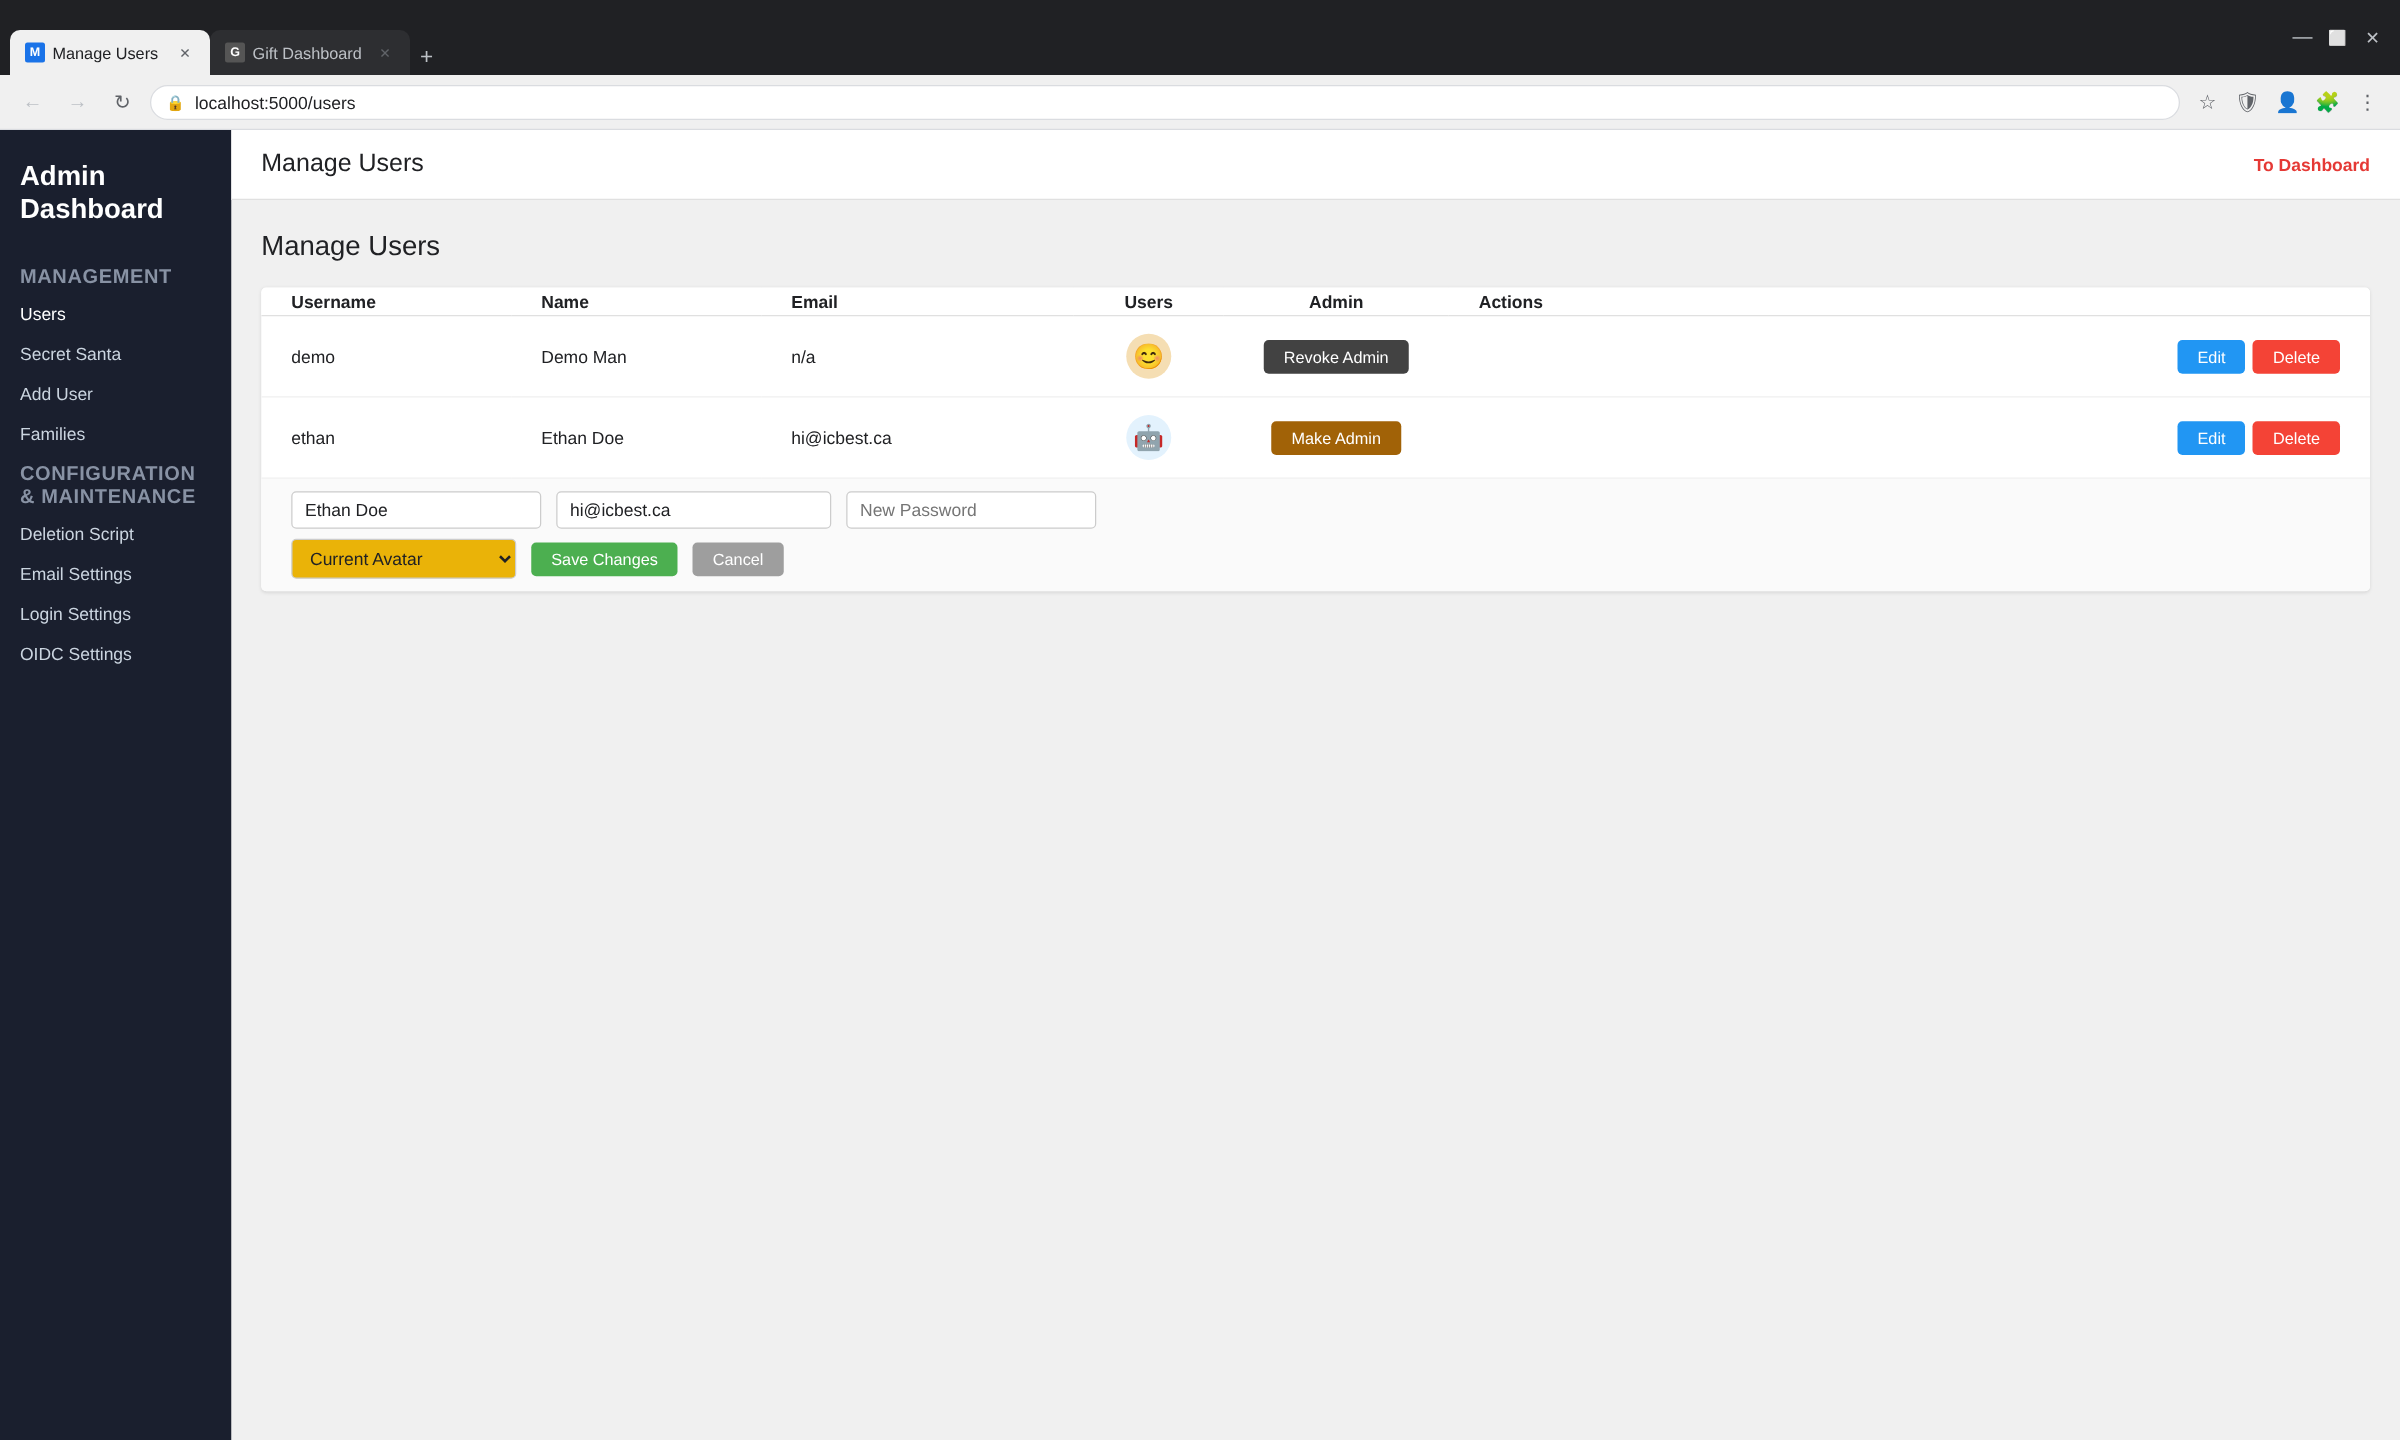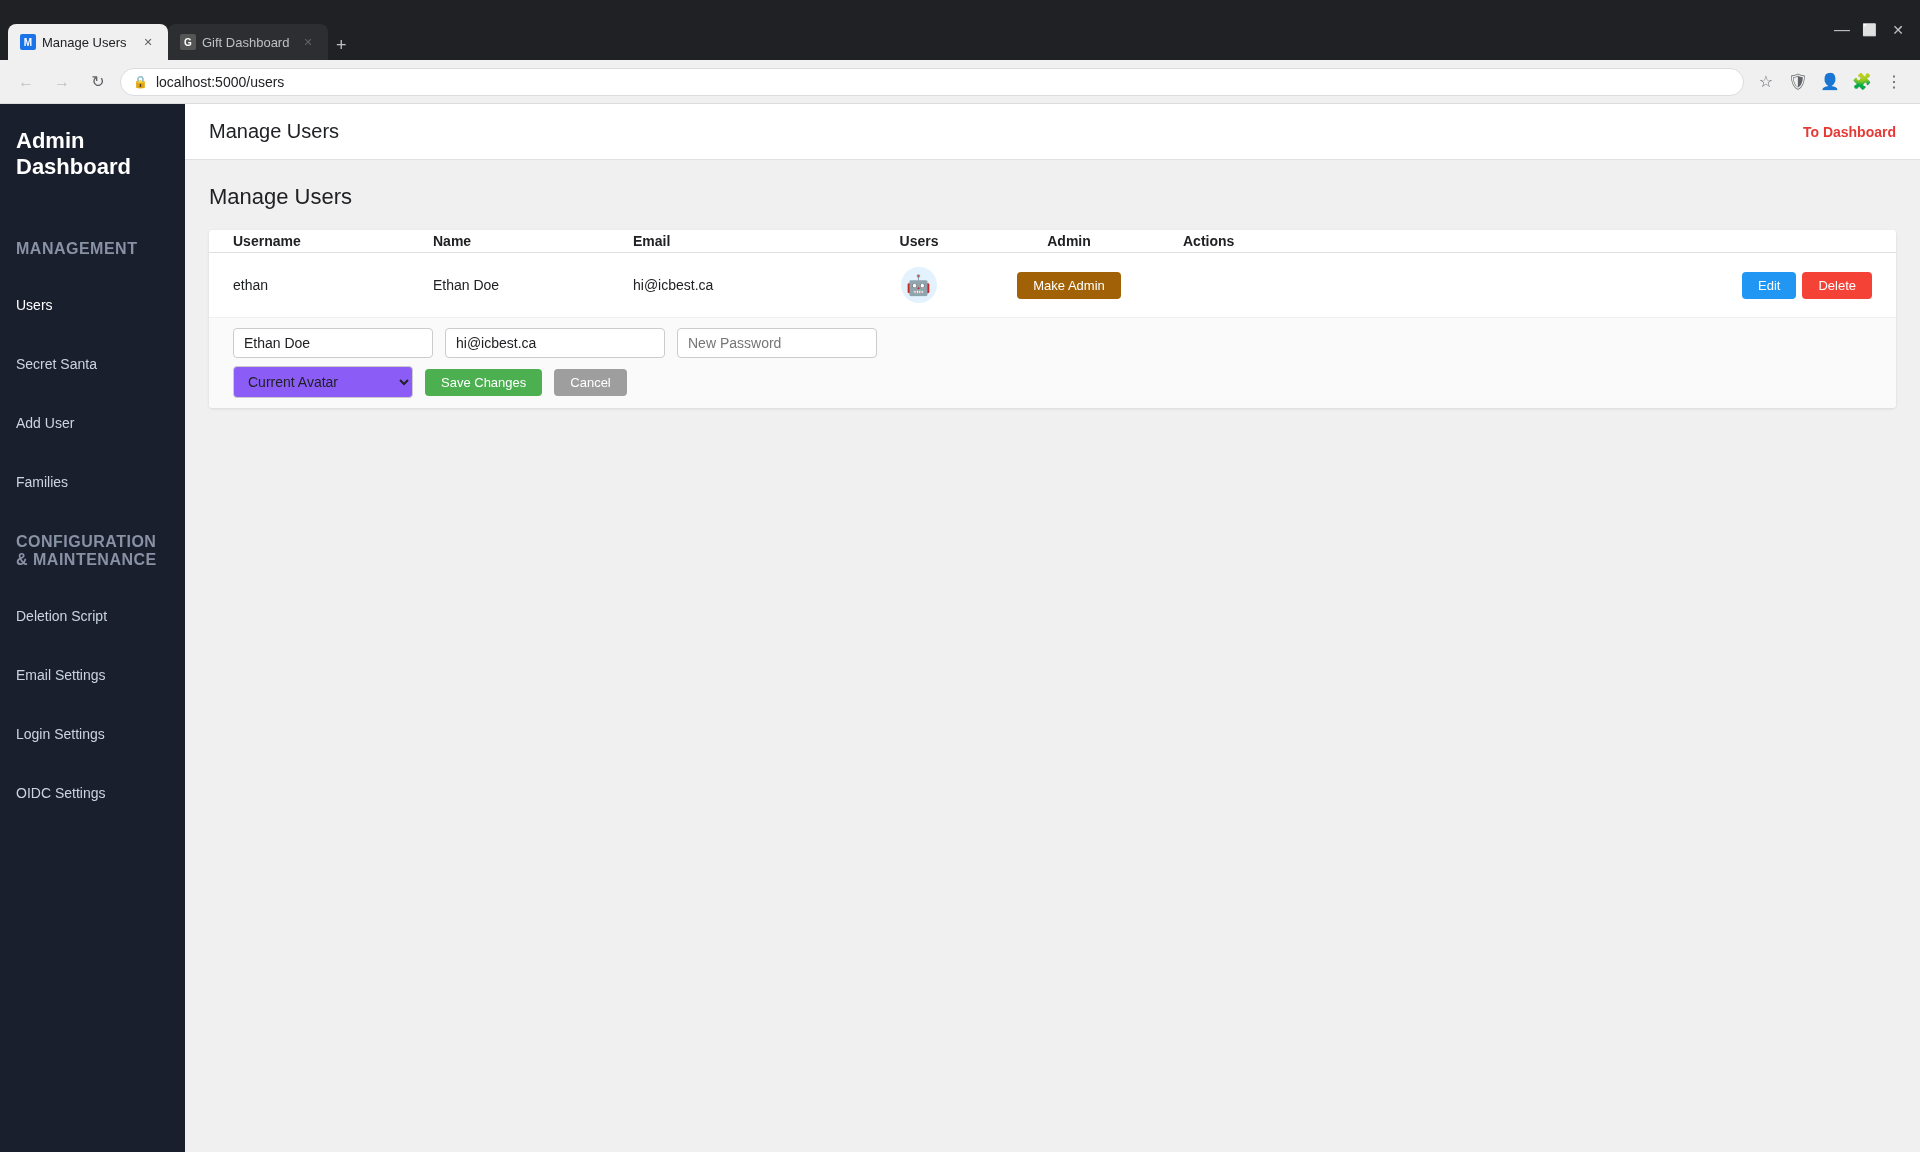--- a/index.html
+++ b/index.html
@@ -21,21 +21,21 @@
     .nav-btn { width: 28px; height: 28px; display: flex; align-items: center; justify-content: center; border-radius: 50%; border: none; background: none; cursor: pointer; color: #606368; font-size: 16px; }
     .nav-btn.disabled { color: #bdc1c6; cursor: default; }
     .address-bar { flex: 1; height: 28px; background: white; border-radius: 14px; display: flex; align-items: center; padding: 0 12px; gap: 8px; font-size: 14px; color: #202124; border: 1px solid #dadce0; }
     .address-icon { color: #606368; font-size: 12px; }
     .nav-actions { display: flex; gap: 4px; }
 
     
     .app { display: flex; flex: 1; }
 
     
-    .sidebar { width: 185px; background: #1a1f2e; color: white; display: flex; flex-direction: column; padding: 16px 0; flex-shrink: 0; gap: 27px; }
+    .sidebar { width: 185px; background: #1a1f2e; color: white; display: flex; flex-direction: column; padding: 16px 0; flex-shrink: 0; }
     .sidebar-title { font-size: 22px; font-weight: 700; padding: 8px 16px 24px; color: white; line-height: 1.2; }
     .sidebar-section-label { font-size: 16px; font-weight: 600; color: #8892a4; padding: 8px 16px 4px; letter-spacing: 0.5px; }
     .sidebar-item { padding: 8px 16px; font-size: 14px; color: #cbd5e0; cursor: pointer; }
     .sidebar-item.active { color: white; }
 
     
     .main { flex: 1; display: flex; flex-direction: column; overflow: hidden; }
     .page-header { background: white; padding: 16px 24px; border-bottom: 1px solid #e0e0e0; display: flex; align-items: center; justify-content: space-between; }
     .page-header-title { font-size: 20px; font-weight: 400; color: #202124; }
     .to-dashboard-link { color: #e53935; font-size: 14px; cursor: pointer; text-decoration: none; font-weight: bold; }
@@ -75,21 +75,21 @@
 
     .actions-cell { display: flex; gap: 6px; justify-content: flex-end; }
 
     
     .edit-row td { padding: 10px 24px; background: #fafafa; }
     .edit-fields { display: flex; gap: 12px; align-items: center; }
     .edit-input { padding: 6px 10px; border: 1px solid #ccc; border-radius: 4px; font-size: 14px; color: #202124; }
     .edit-input.name-input { width: 200px; }
     .edit-input.email-input { width: 220px; }
     .edit-input.password-input { width: 200px; color: #9e9e9e; }
-    .edit-select { padding: 6px 28px 6px 10px; border: 1px solid #ccc; border-radius: 4px; font-size: 14px; color: #202124; background: #8b5cf6; appearance: auto; width: 180px; }
+    .edit-select { padding: 6px 28px 6px 10px; border: 1px solid #ccc; border-radius: 4px; font-size: 14px; color: #202124; background: #eab308; appearance: auto; width: 180px; }
     .edit-actions-row { display: flex; gap: 12px; align-items: center; }
     .edit-row-inner { display: flex; flex-direction: column; gap: 8px; }
   </style>
 </head>
 <body>
 
 <div class="browser-chrome">
   <div class="tab-bar">
 
     <div class="tab active">
@@ -180,20 +180,37 @@
               <th class="col-username">Username</th>
               <th class="col-name">Name</th>
               <th class="col-email">Email</th>
               <th class="col-avatar">Users</th>
               <th class="col-admin">Admin</th>
               <th class="col-actions">Actions</th>
             </tr>
           </thead>
           <tbody>
 
+            <tr>
+              <td class="col-username">demo</td>
+              <td class="col-name">Demo Man</td>
+              <td class="col-email">n/a</td>
+              <td class="col-avatar">
+                <span class="avatar-img" style="background:#f5deb3;">😊</span>
+              </td>
+              <td class="col-admin">
+                <button class="btn btn-revoke">Revoke Admin</button>
+              </td>
+              <td class="col-actions">
+                <div class="actions-cell">
+                  <button class="btn btn-edit">Edit</button>
+                  <button class="btn btn-delete">Delete</button>
+                </div>
+              </td>
+            </tr>
 
             <tr>
               <td class="col-username">ethan</td>
               <td class="col-name">Ethan Doe</td>
               <td class="col-email">hi@icbest.ca</td>
               <td class="col-avatar">
                 <span class="avatar-img" style="background:#e3f2fd;">🤖</span>
               </td>
               <td class="col-admin">
                 <button class="btn btn-make-admin">Make Admin</button>

